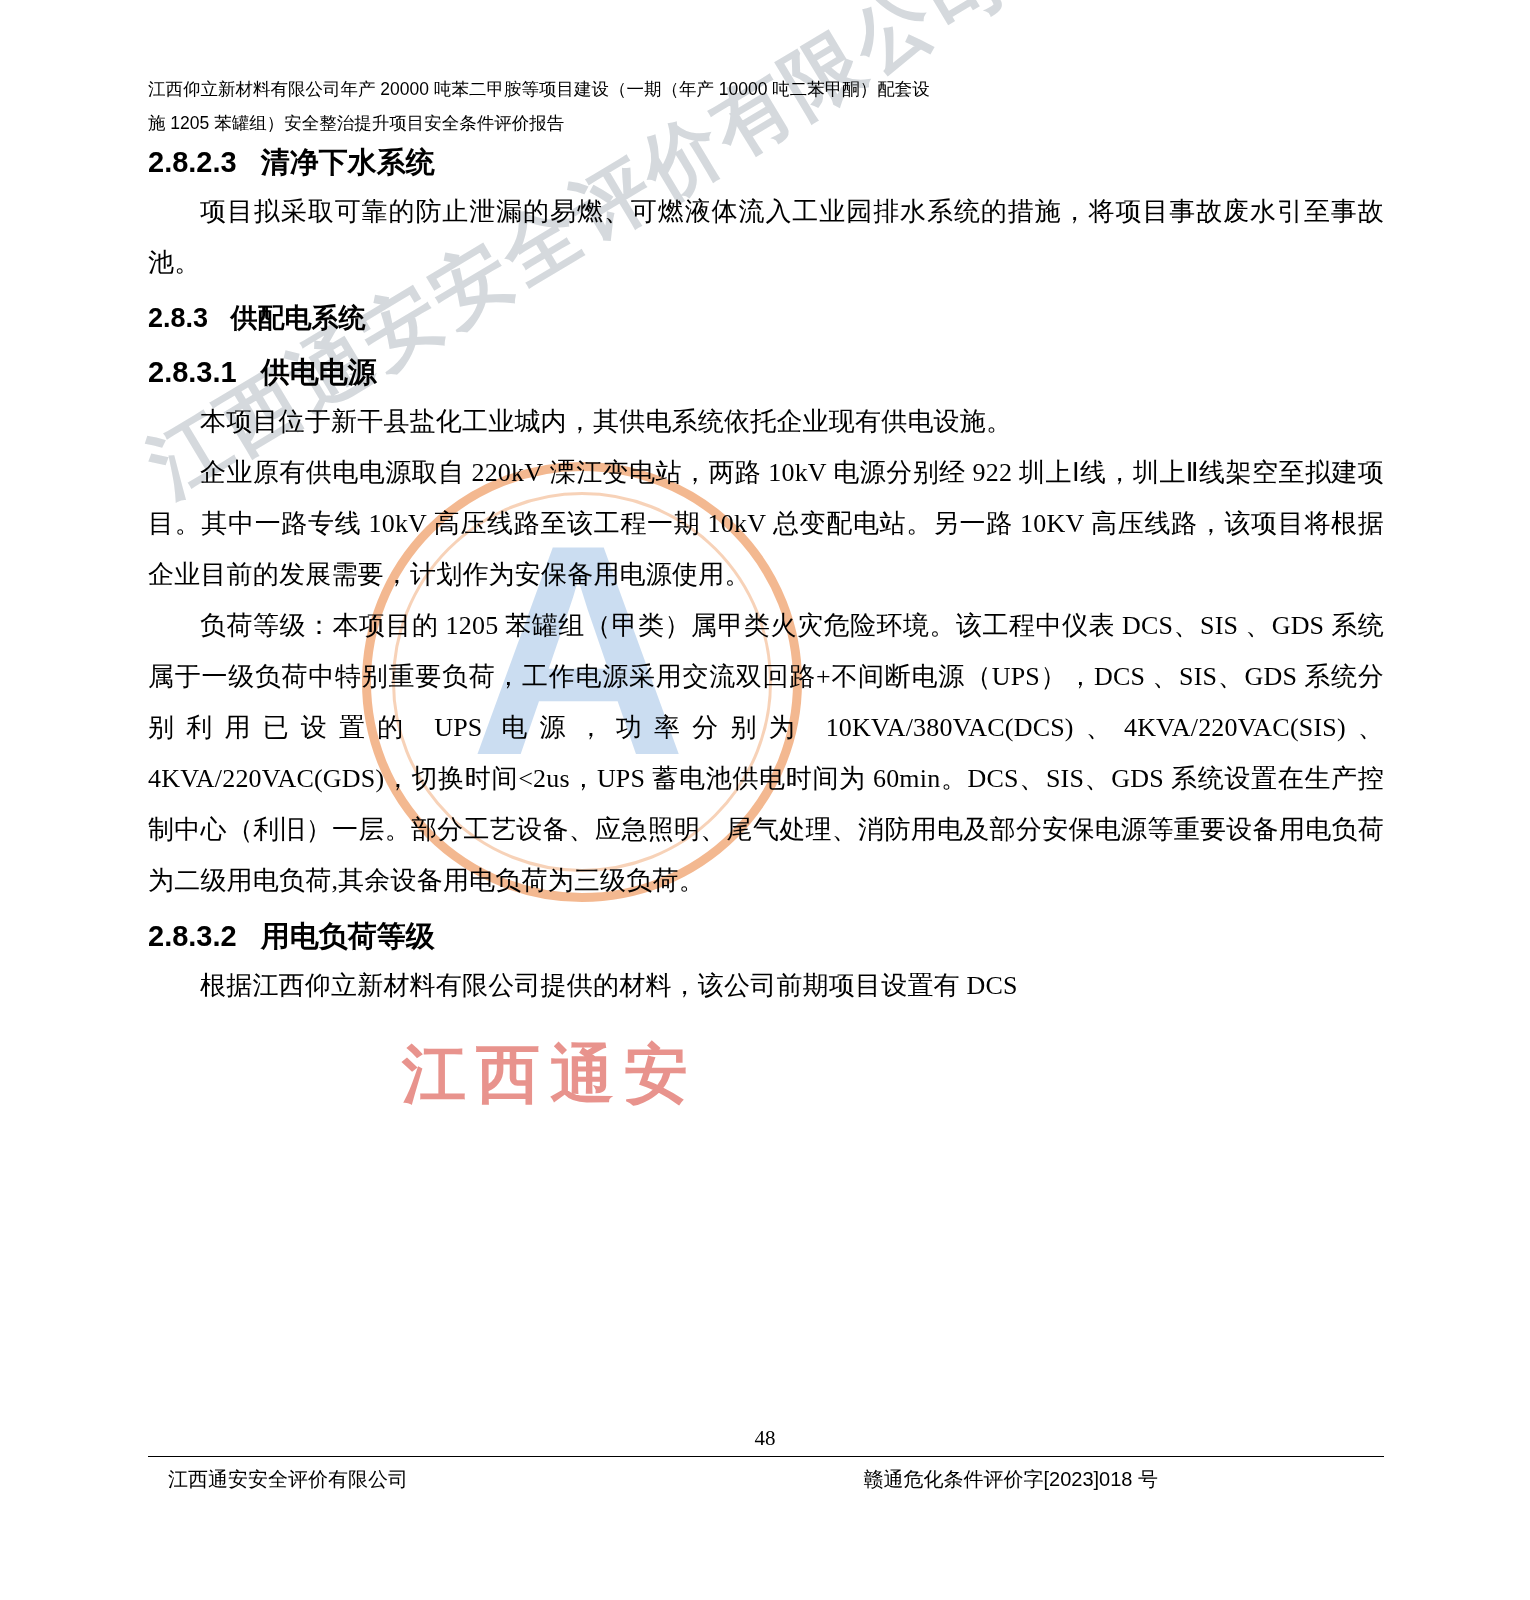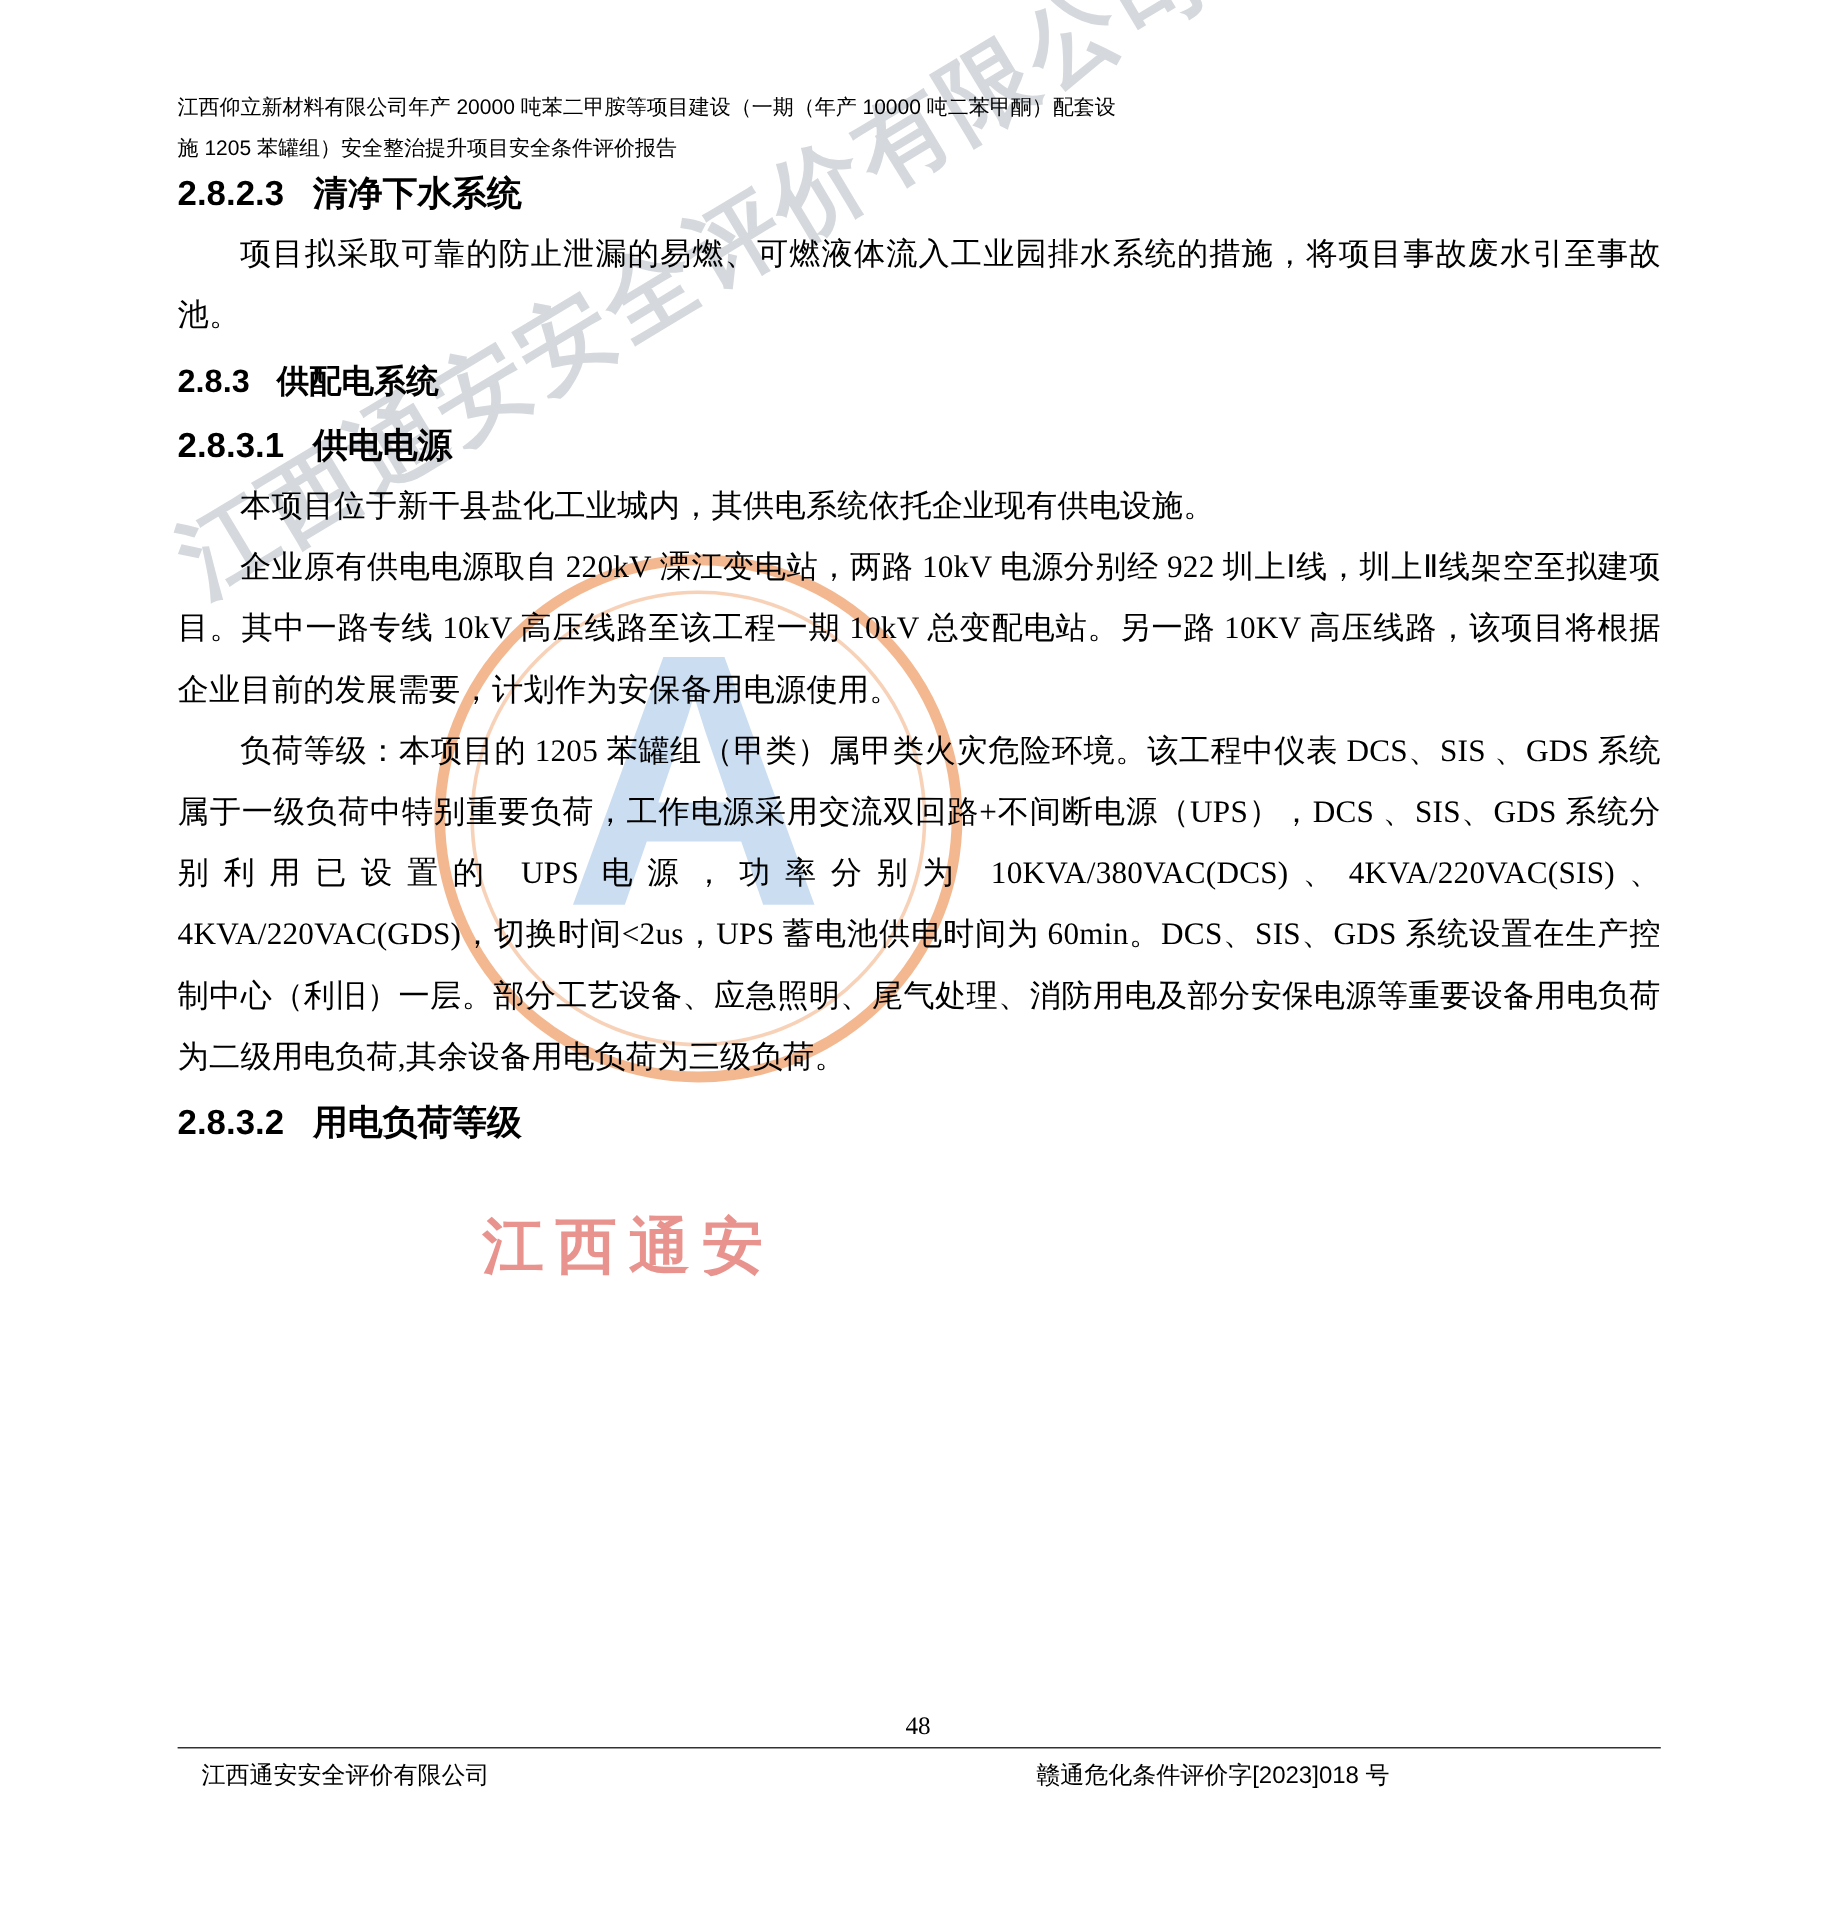--- a/index.html
+++ b/index.html
@@ -64,23 +64,23 @@
     font-family: "Liberation Sans", sans-serif;
     font-size: 78px;
     font-weight: bold;
     letter-spacing: 4px;
     color: rgba(150, 160, 170, 0.40);
     white-space: nowrap;
   }
   .wm-red {
     position: absolute;
     left: 402px;
-    top: 1005px;
-    font-family: "Liberation Sans", sans-serif;
-    font-size: 51px;
+    top: 1031px;
+    font-family: "Liberation Sans", sans-serif;
+    font-size: 64px;
     font-weight: bold;
     letter-spacing: 10px;
     color: rgba(214, 58, 48, 0.55);
     white-space: nowrap;
   }
 
   
   .content {
     position: relative;
     z-index: 2;
@@ -198,20 +198,21 @@
         &nbsp;&nbsp;<span>供电电源</span>
       </h3>
       <p class="para">本项目位于新干县盐化工业城内，其供电系统依托企业现有供电设施。</p>
       <p class="para">企业原有供电电源取自 220kV 溧江变电站，两路 10kV 电源分别经 922 圳上Ⅰ线，圳上Ⅱ线架空至拟建项目。其中一路专线 10kV 高压线路至该工程一期 10kV 总变配电站。另一路 10KV 高压线路，该项目将根据企业目前的发展需要，计划作为安保备用电源使用。</p>
       <p class="para">负荷等级：本项目的 1205 苯罐组（甲类）属甲类火灾危险环境。该工程中仪表 DCS、SIS 、GDS 系统属于一级负荷中特别重要负荷，工作电源采用交流双回路+不间断电源（UPS），DCS 、SIS、GDS 系统分别利用已设置的 UPS 电源，功率分别为 10KVA/380VAC(DCS)、4KVA/220VAC(SIS)、4KVA/220VAC(GDS)，切换时间&lt;2us，UPS 蓄电池供电时间为 60min。DCS、SIS、GDS 系统设置在生产控制中心（利旧）一层。部分工艺设备、应急照明、尾气处理、消防用电及部分安保电源等重要设备用电负荷为二级用电负荷,其余设备用电负荷为三级负荷。</p>
 
       <h3 class="sec">
         <span>2.8.3.2</span>
         &nbsp;&nbsp;<span>用电负荷等级</span>
       </h3>
+      <p class="para">根据江西仰立新材料有限公司提供的材料，该公司前期项目设置有 DCS</p>
 
     </div>
 
     <div class="footer-pageno">48</div>
     <div class="footer-rule"></div>
     <div class="footer-row">
       <div class="footer-left">江西通安安全评价有限公司</div>
       <div class="footer-right">赣通危化条件评价字[2023]018 号</div>
     </div>
 

